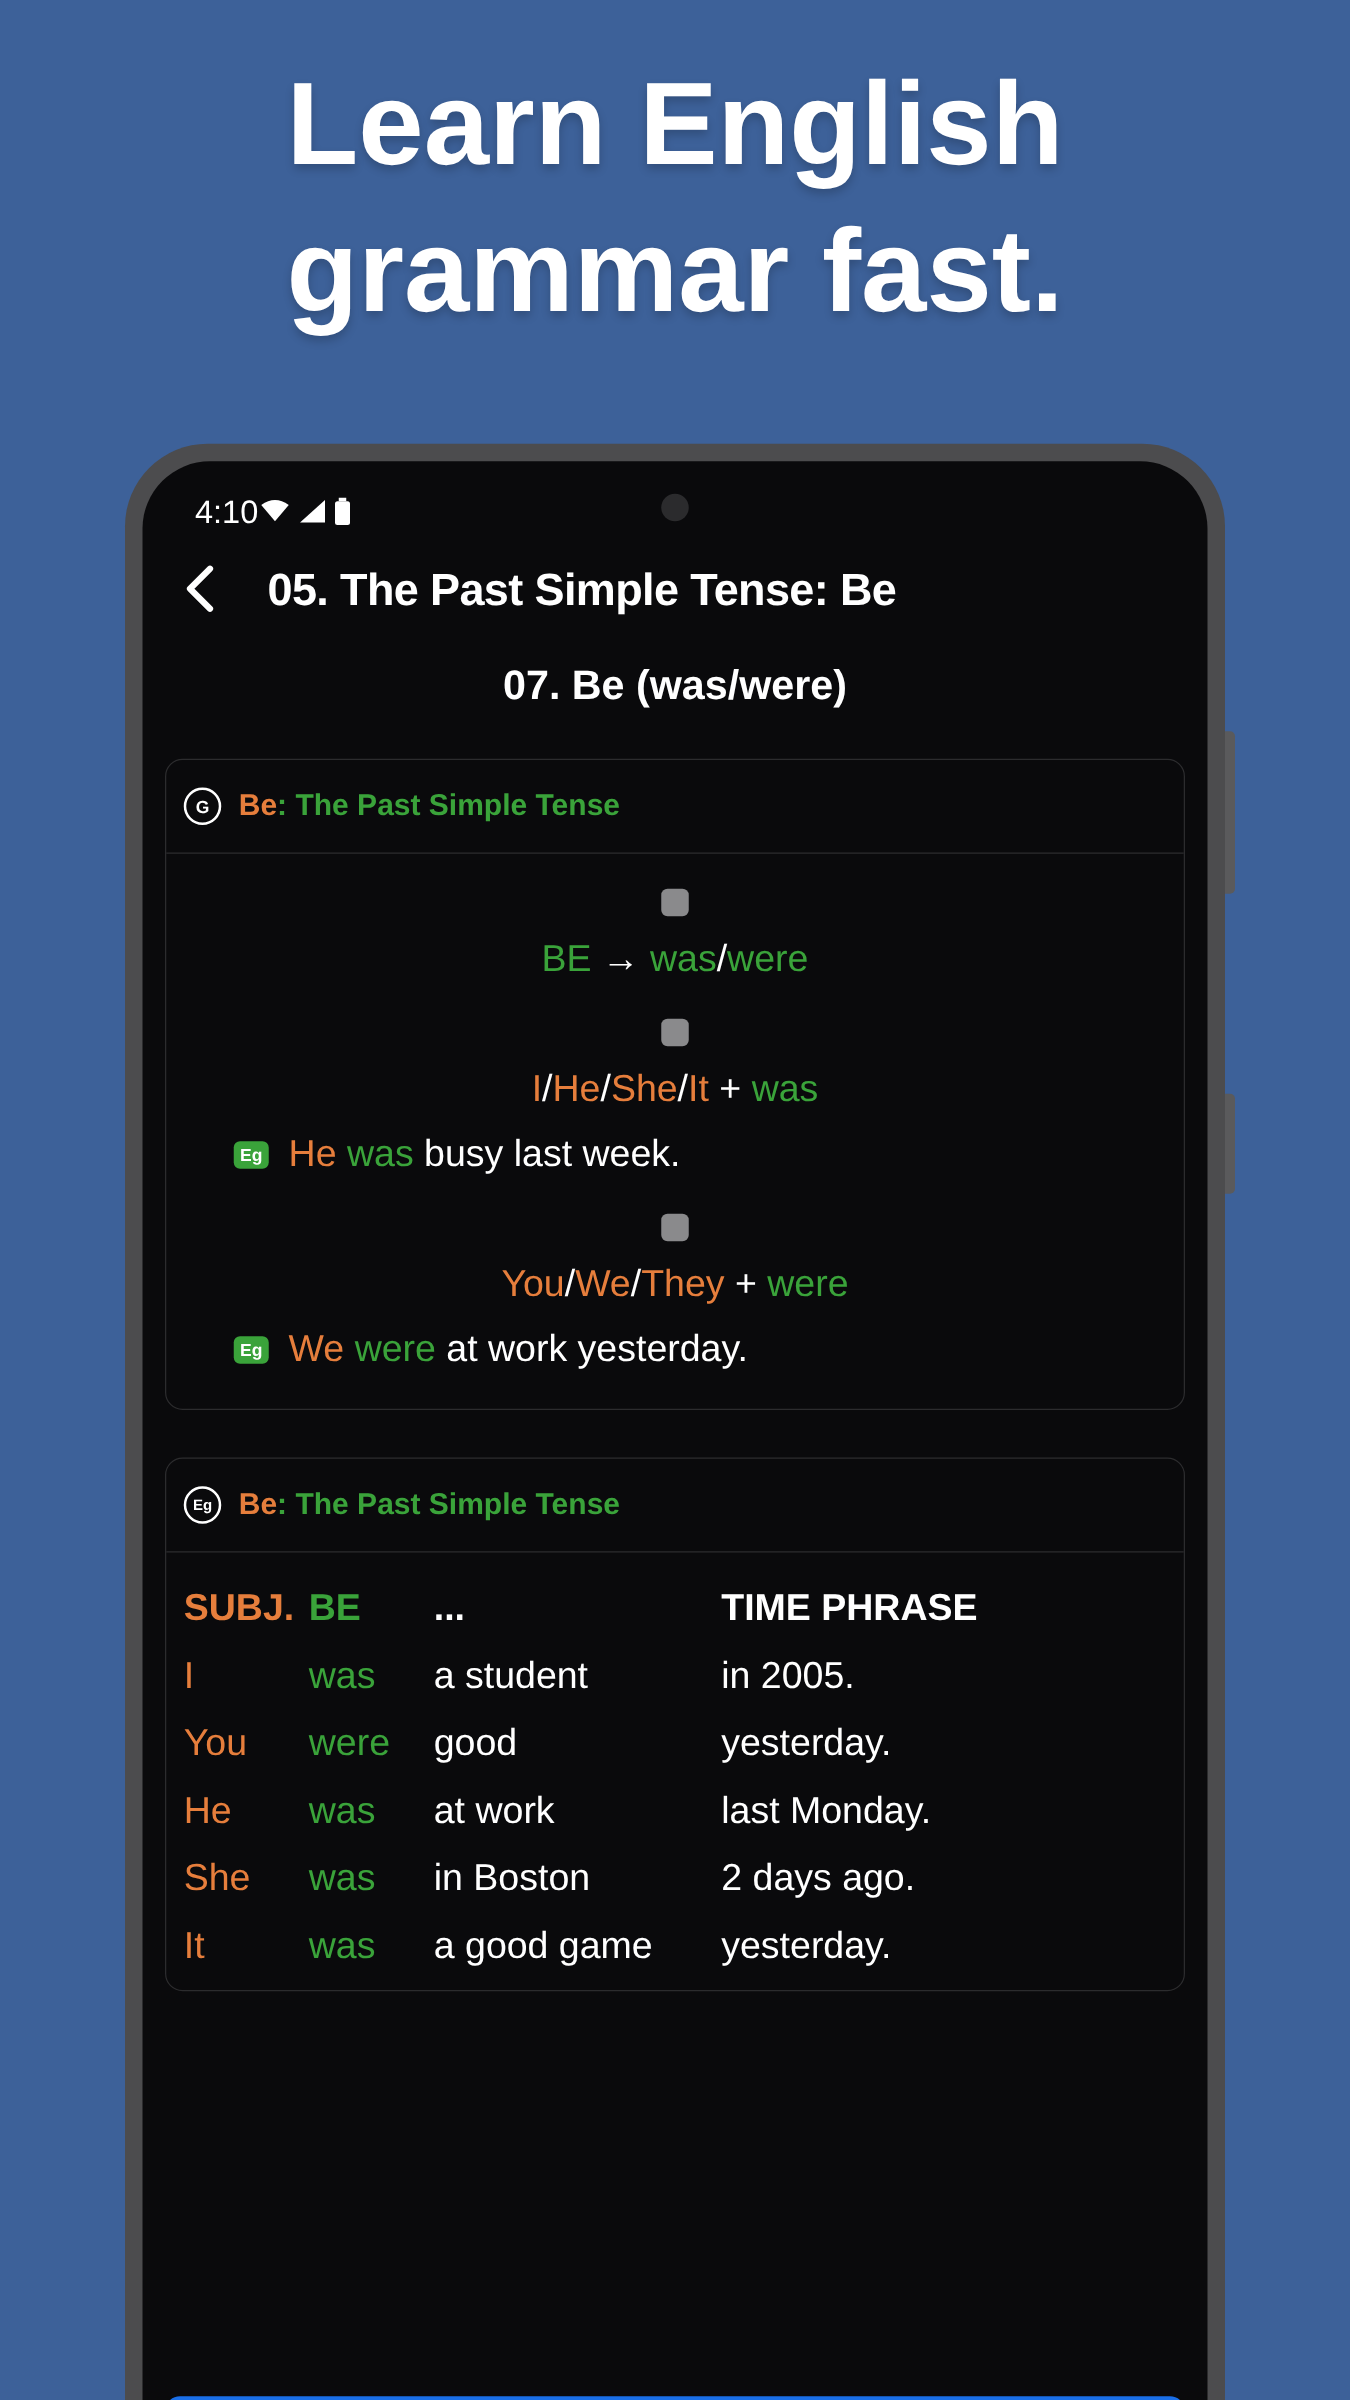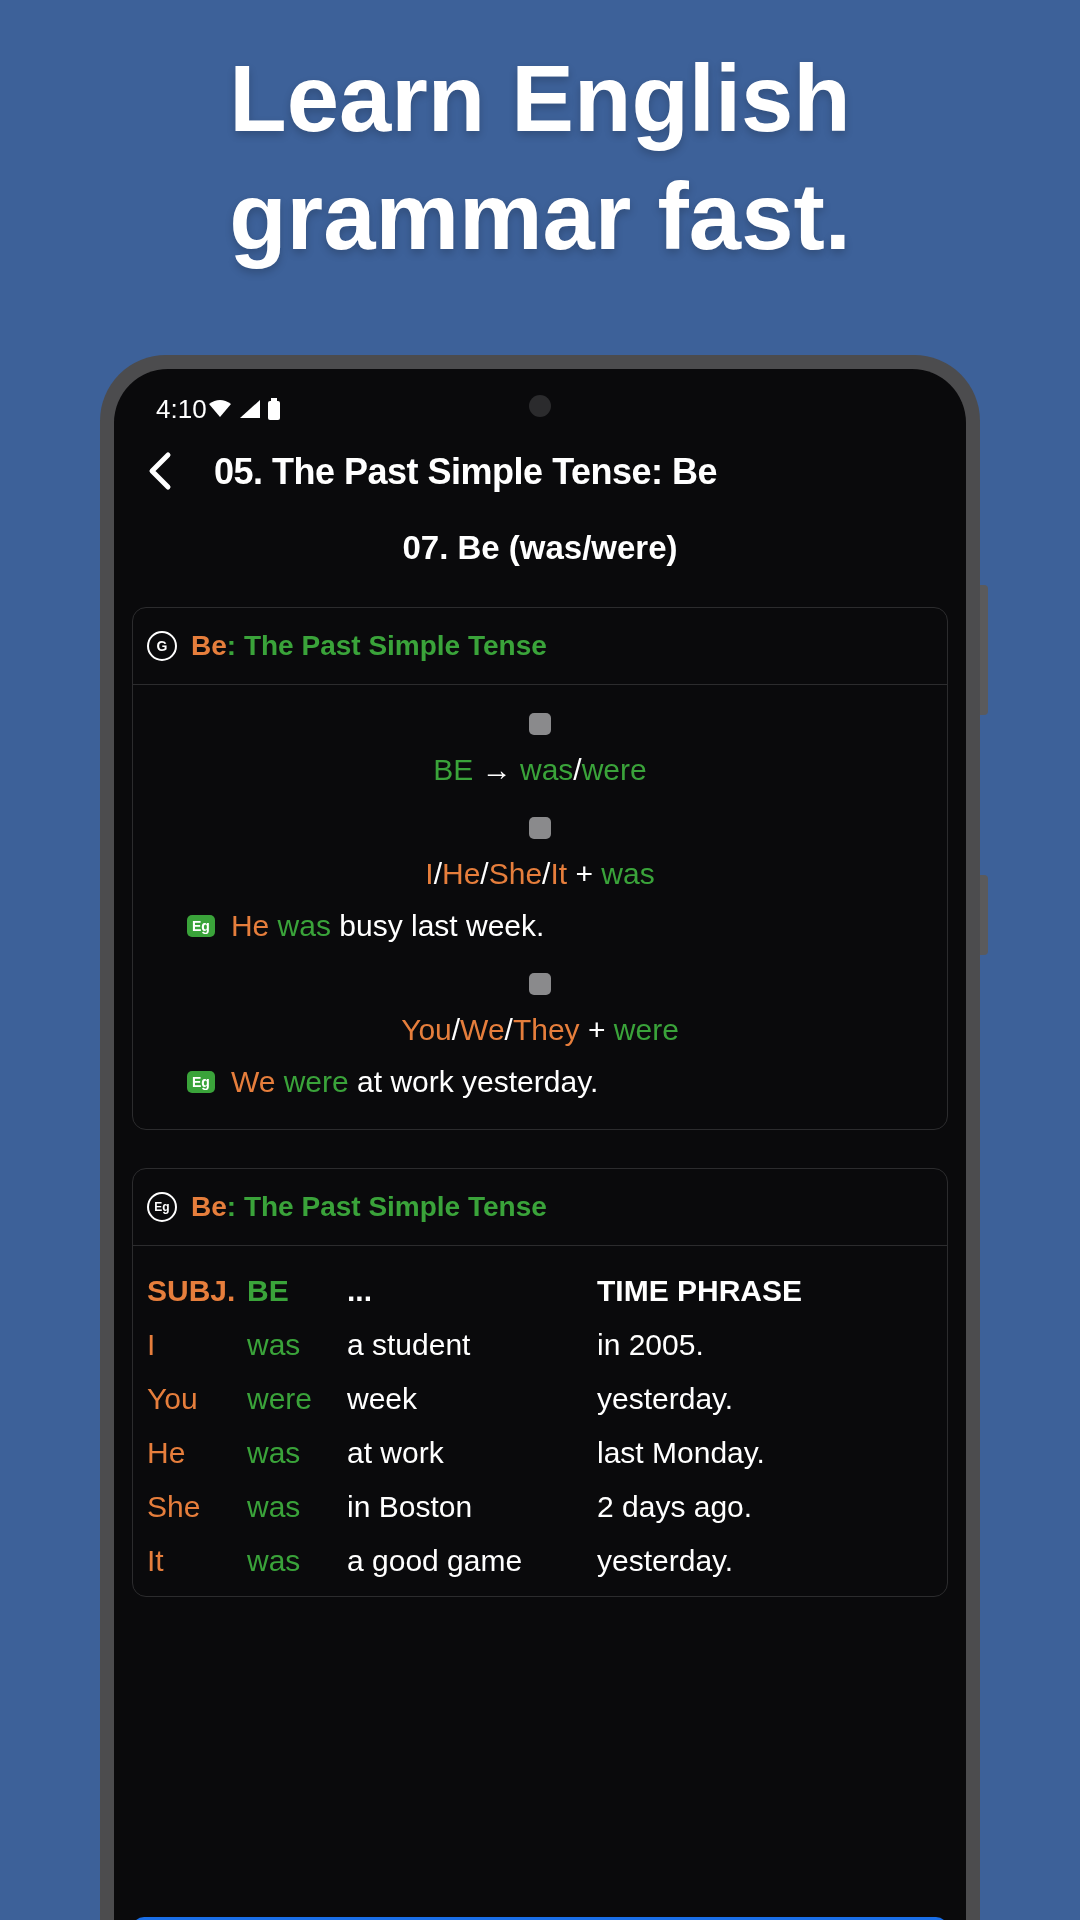--- a/index.html
+++ b/index.html
@@ -115,21 +115,21 @@
   height: 30px;
   border: 2.5px solid #fff;
   border-radius: 50%;
   display: flex;
   align-items: center;
   justify-content: center;
   font-size: 14px;
   font-weight: 800;
   color: #fff;
 }
-.card-title { font-size: 28px; font-weight: 800; }
+.card-title { font-size: 24px; font-weight: 800; }
 .txt-orange { color: #e67e3c; }
 .txt-green { color: #3aa33a; }
 .txt-white { color: #fff; }
 .rule-list { padding: 6px 14px 22px; }
 .rule-item { padding: 22px 0 8px; }
 .rule-line {
   display: flex;
   align-items: center;
   gap: 18px;
   font-size: 30px;
@@ -158,21 +158,21 @@
   padding: 3px 5px;
   border-radius: 5px;
   flex-shrink: 0;
 }
 .table-wrap { padding: 18px 14px 8px; font-size: 30px; }
 .t-row { display: flex; padding: 10px 0; justify-content: flex-end; }
 .t-head { font-weight: 700; }
 .col-subj { width: 100px; color: #e67e3c; }
 .col-be { width: 100px; color: #3aa33a; }
 .col-mid { width: 230px; color: #fff; }
-.col-time { flex: 1; color: #fff; margin-left: 20px; }
+.col-time { flex: 1; color: #fff; }
 .t-head .col-subj { color: #e67e3c; }
 .t-head .col-be { color: #3aa33a; }
 .t-head .col-mid { color: #fff; }
 .t-head .col-time { color: #fff; }
 .play-button {
   position: absolute;
   bottom: 48px;
   left: 18px;
   right: 18px;
   height: 76px;
@@ -283,21 +283,21 @@
         <div id="table-body">
             <div class="t-row">
     <div class="col-subj">I</div>
     <div class="col-be">was</div>
     <div class="col-mid">a student</div>
     <div class="col-time">in 2005.</div>
             </div>
             <div class="t-row">
     <div class="col-subj">You</div>
     <div class="col-be">were</div>
-    <div class="col-mid">week</div>
+    <div class="col-mid">good</div>
     <div class="col-time">yesterday.</div>
             </div>
             <div class="t-row">
     <div class="col-subj">He</div>
     <div class="col-be">was</div>
     <div class="col-mid">at work</div>
     <div class="col-time">last Monday.</div>
             </div>
             <div class="t-row">
     <div class="col-subj">She</div>

